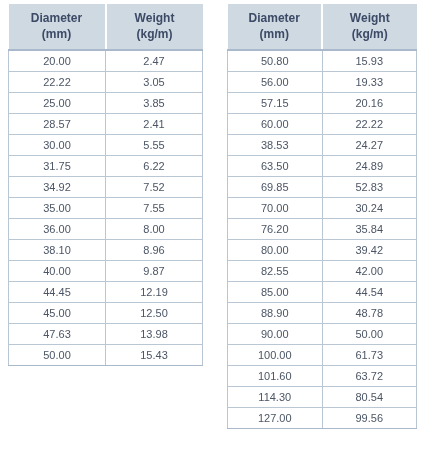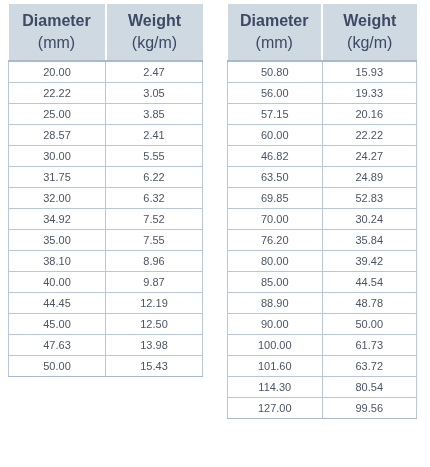--- a/index.html
+++ b/index.html
@@ -35,35 +35,35 @@
   table.spec-table.left  { width: 195px; }
   table.spec-table.right { width: 190px; }
 
   table.spec-table col.c-diameter { width: 50%; }
   table.spec-table col.c-weight   { width: 50%; }
 
   thead th {
     background: #ced9e2;
     color: #3d4a66;
     font-weight: bold;
-    font-size: 16px;
+    font-size: 12px;
     line-height: 1.35;
     text-align: center;
     padding: 6px 2px 7px 2px;
     border: none;
     border-right: 2px solid #ffffff;
     border-bottom: 2px solid #a9b9cb;
     white-space: nowrap;
   }
   thead th:last-child {
     border-right: none;
   }
   thead th .unit {
     display: block;
-    font-weight: normal;
+    font-weight: bold;
   }
 
   tbody td {
     height: 20px;
     padding: 0 4px;
     text-align: center;
     vertical-align: middle;
     color: #4b5565;
     font-size: 11px;
     border-bottom: 1px solid #b9c6d4;
@@ -117,30 +117,30 @@
         </tr>
         <tr>
           <td>30.00</td>
           <td>5.55</td>
         </tr>
         <tr>
           <td>31.75</td>
           <td>6.22</td>
         </tr>
         <tr>
-          <td>32.00</td>
-          <td>6.32</td>
-        </tr>
-        <tr>
           <td>34.92</td>
           <td>7.52</td>
         </tr>
         <tr>
           <td>35.00</td>
           <td>7.55</td>
+        </tr>
+        <tr>
+          <td>36.00</td>
+          <td>8.00</td>
         </tr>
         <tr>
           <td>38.10</td>
           <td>8.96</td>
         </tr>
         <tr>
           <td>40.00</td>
           <td>9.87</td>
         </tr>
         <tr>
@@ -192,21 +192,21 @@
         </tr>
         <tr>
           <td>57.15</td>
           <td>20.16</td>
         </tr>
         <tr>
           <td>60.00</td>
           <td>22.22</td>
         </tr>
         <tr>
-          <td>46.82</td>
+          <td>38.53</td>
           <td>24.27</td>
         </tr>
         <tr>
           <td>63.50</td>
           <td>24.89</td>
         </tr>
         <tr>
           <td>69.85</td>
           <td>52.83</td>
         </tr>
@@ -216,20 +216,24 @@
         </tr>
         <tr>
           <td>76.20</td>
           <td>35.84</td>
         </tr>
         <tr>
           <td>80.00</td>
           <td>39.42</td>
         </tr>
         <tr>
+          <td>82.55</td>
+          <td>42.00</td>
+        </tr>
+        <tr>
           <td>85.00</td>
           <td>44.54</td>
         </tr>
         <tr>
           <td>88.90</td>
           <td>48.78</td>
         </tr>
         <tr>
           <td>90.00</td>
           <td>50.00</td>

